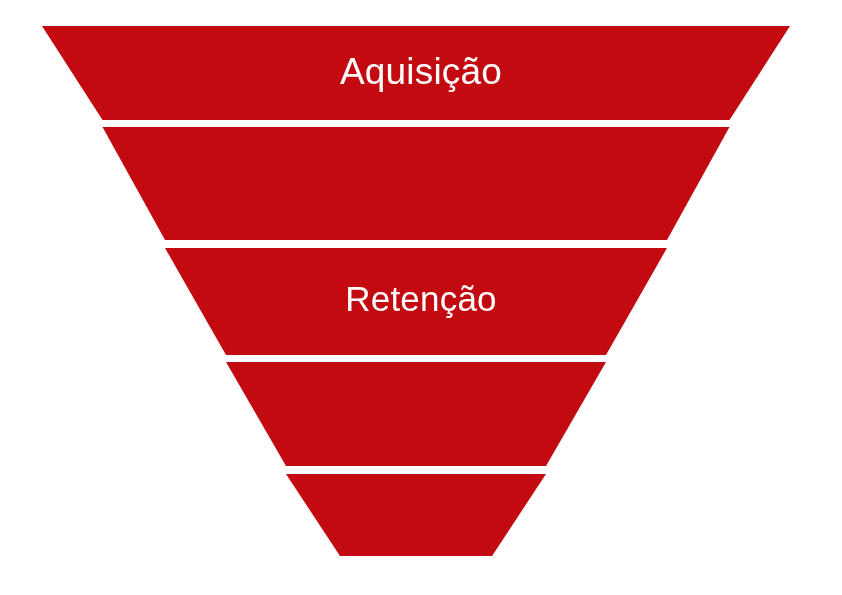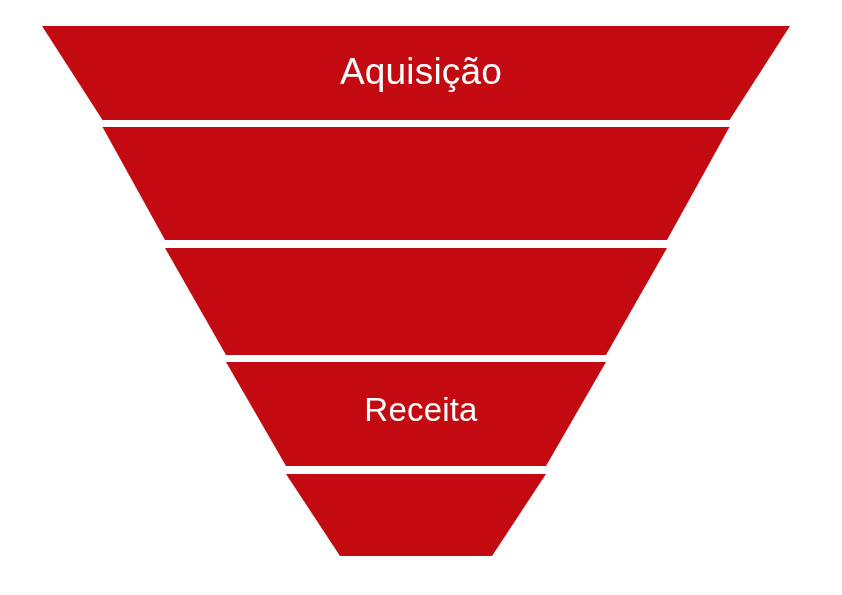--- a/index.html
+++ b/index.html
@@ -61,17 +61,17 @@
     <polygon points="165,248 667,248 606,355 226,355" fill="#C30A10"></polygon>
 
     <polygon points="226,362 606,362 546,466 286,466" fill="#C30A10"></polygon>
 
     <polygon points="286,474 546,474 492,556 340,556" fill="#C30A10"></polygon>
   </svg>
 
   <div class="funnel-label lbl-0" style="color: rgb(255, 255, 255);">Aquisição</div>
 
 
+  <div class="funnel-label lbl-2" style="color: rgb(255, 255, 255);">Retenção</div>
 
-  <div class="funnel-label lbl-3" style="color: rgb(255, 255, 255);">Receita</div>
 
 
 </div>
 
 </body></html>

